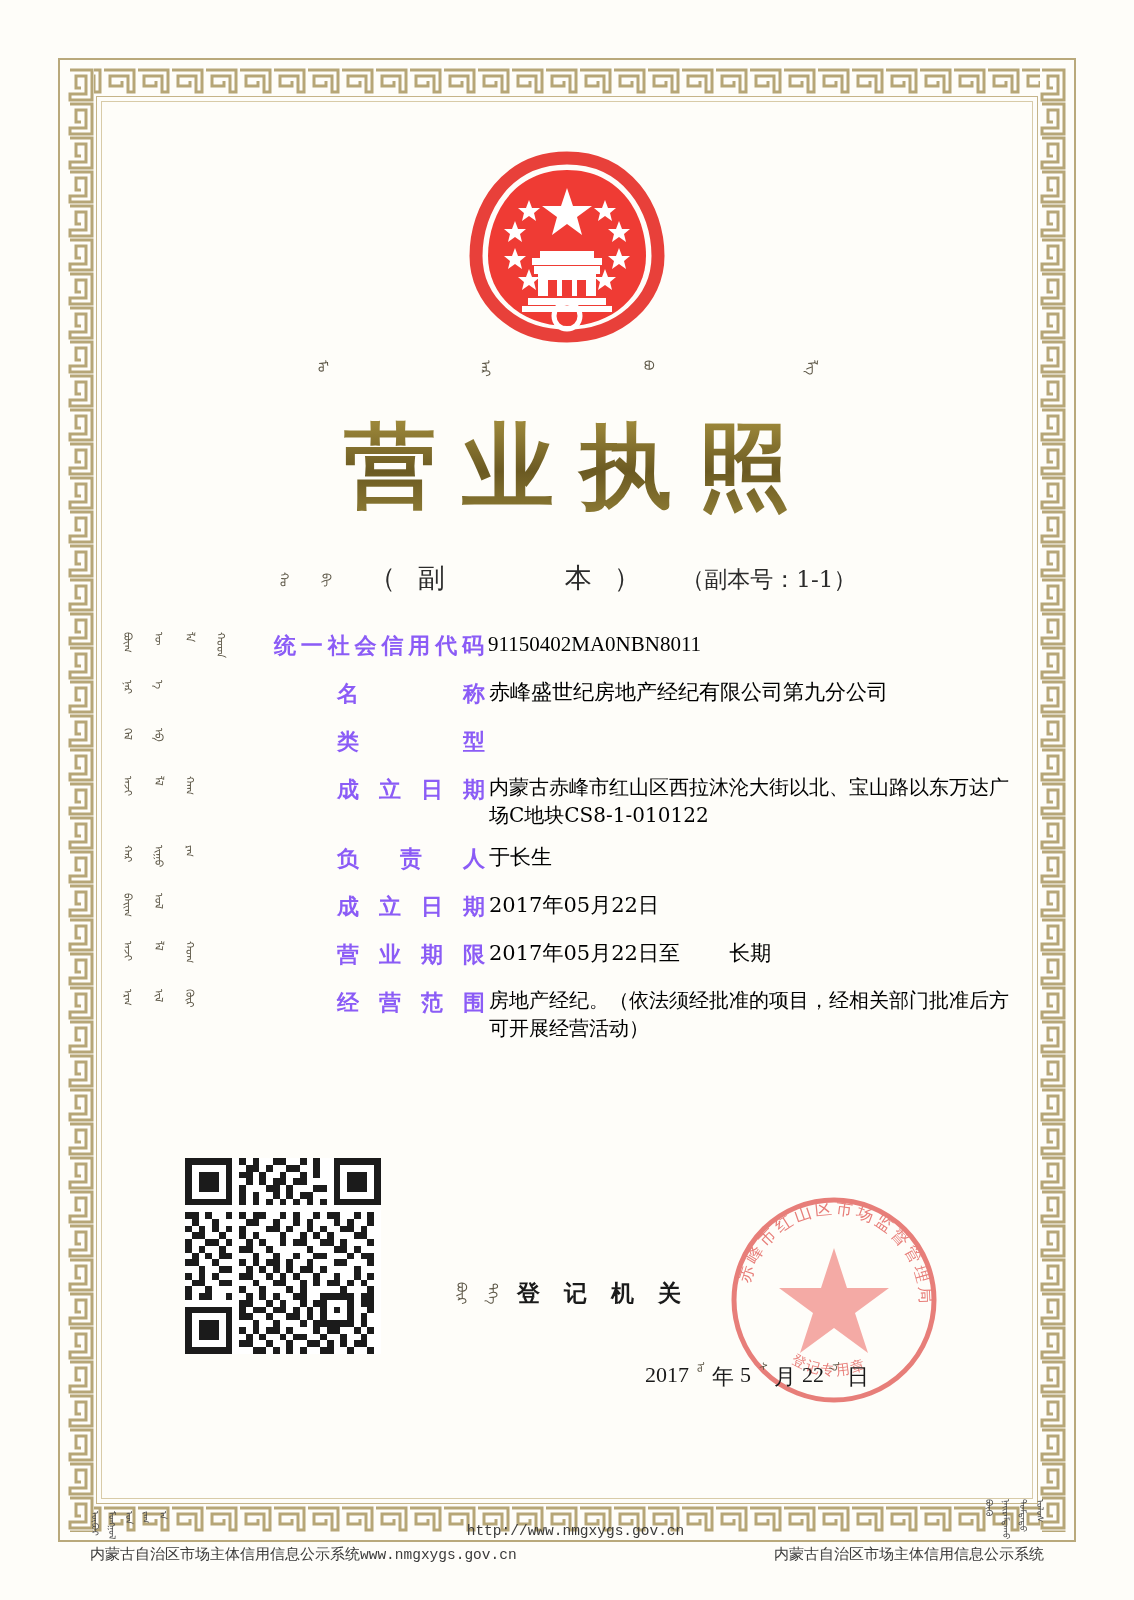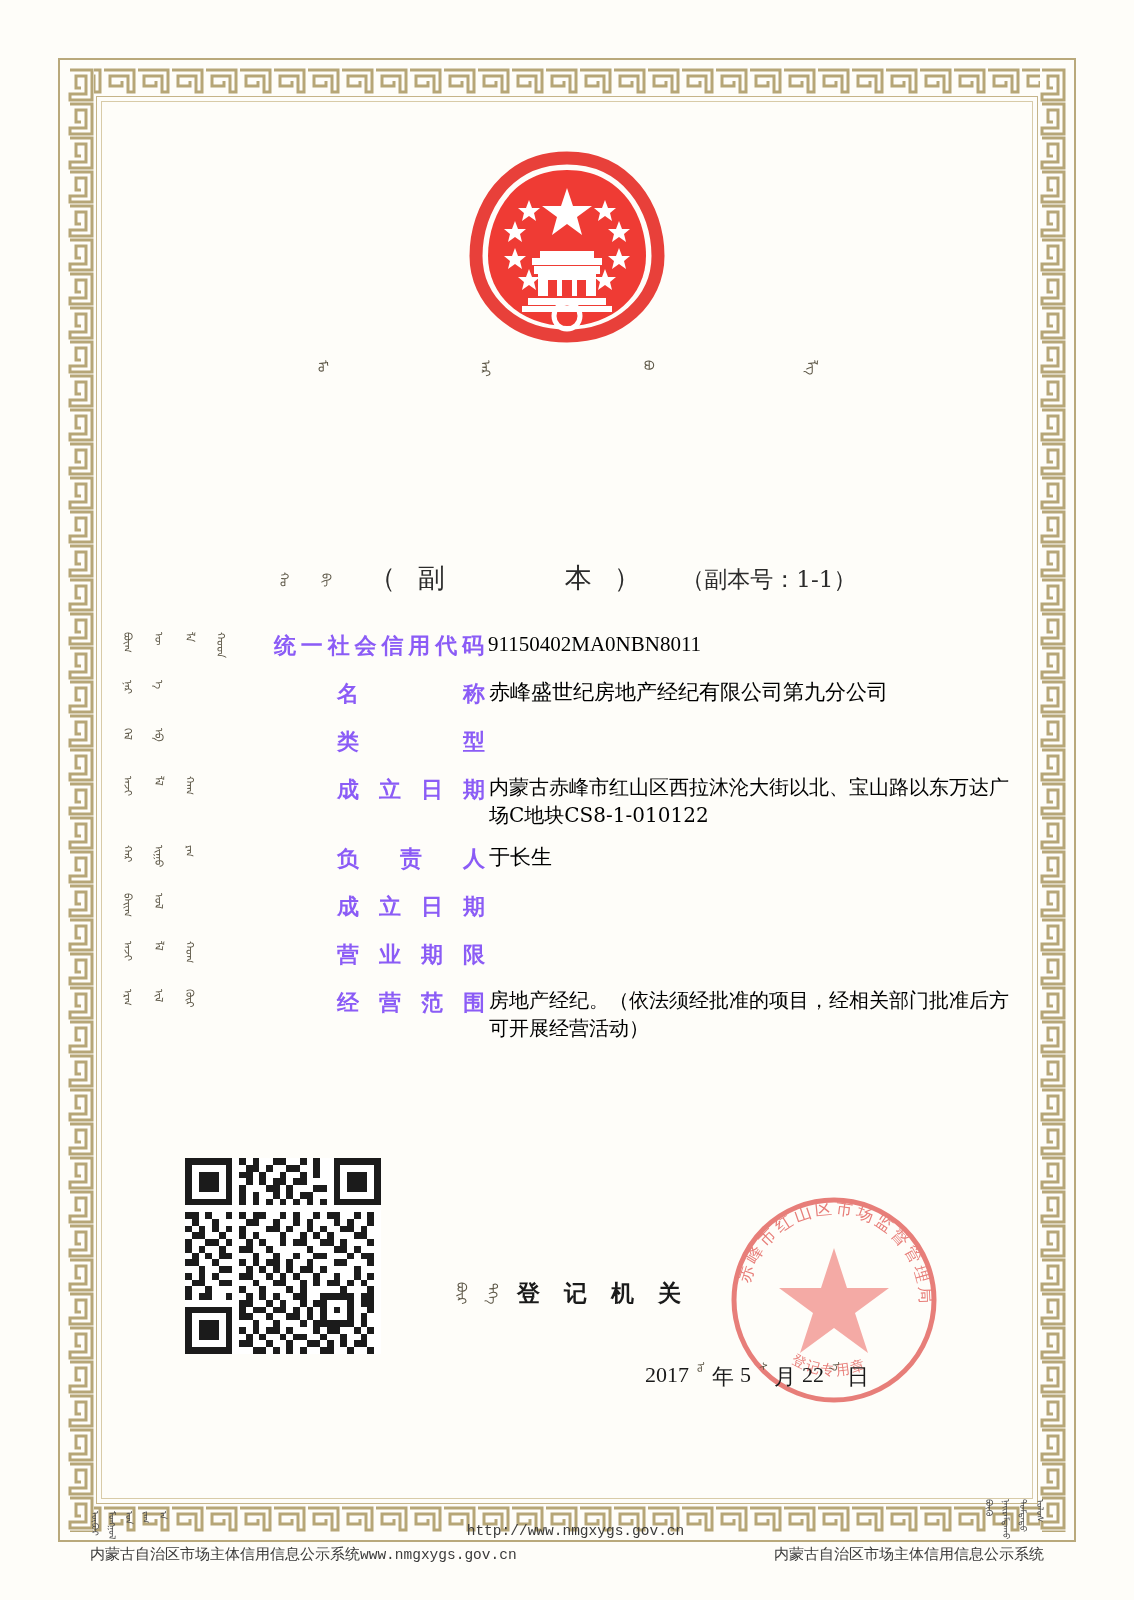--- a/index.html
+++ b/index.html
@@ -329,20 +329,21 @@
     </svg>
   </div>
 
   <div class="mong-row" style="top:360px; left:50%; transform:translateX(-50%); gap:150px;">
     <span class="mong" style="font-size:13px;">ᠮᠤ</span>
     <span class="mong" style="font-size:13px;">ᠠᠷ</span>
     <span class="mong" style="font-size:13px;">ᠪᠤ</span>
     <span class="mong" style="font-size:13px;">ᠯᠭ</span>
   </div>
 
+  <div class="title">营业执照</div>
 
   <div class="subtitle-row">
     <span class="mong" style="font-size:12px;margin-right:22px;">ᠬᠣ</span>
     <span class="mong" style="font-size:12px;margin-right:14px;">ᠪᠢ</span>
     <span class="fu">（副　　本）</span>
     <span class="code">（副本号：1-1）</span>
   </div>
 
   <div class="fields">
 
@@ -393,29 +394,35 @@
       <div class="label">负责人</div>
       <div class="value">于长生</div>
     </div>
 
     <div class="row">
       <div class="mong-col">
         <span class="mong">ᠪᠠᠢᠭ</span>
           <span class="mong">ᠤᠯ</span>
       </div>
       <div class="label">成立日期</div>
+      <div class="value">2017年05月22日</div>
     </div>
 
     <div class="row">
       <div class="mong-col">
         <span class="mong">ᠠᠵᠢ</span>
           <span class="mong">ᠯᠯ</span>
           <span class="mong">ᠬᠤᠭ</span>
       </div>
       <div class="label">营业期限</div>
+      <div class="value">
+        <span>2017年05月22日至</span>
+        <span class="gap"></span>
+        <span>长期</span>
+      </div>
     </div>
 
     <div class="row">
       <div class="mong-col">
         <span class="mong">ᠡᠷᠬ</span>
           <span class="mong">ᠢᠯ</span>
           <span class="mong">ᠬᠦᠷ</span>
       </div>
       <div class="label">经营范围</div>
       <div class="value small">房地产经纪。（依法须经批准的项目，经相关部门批准后方可开展经营活动）</div>

